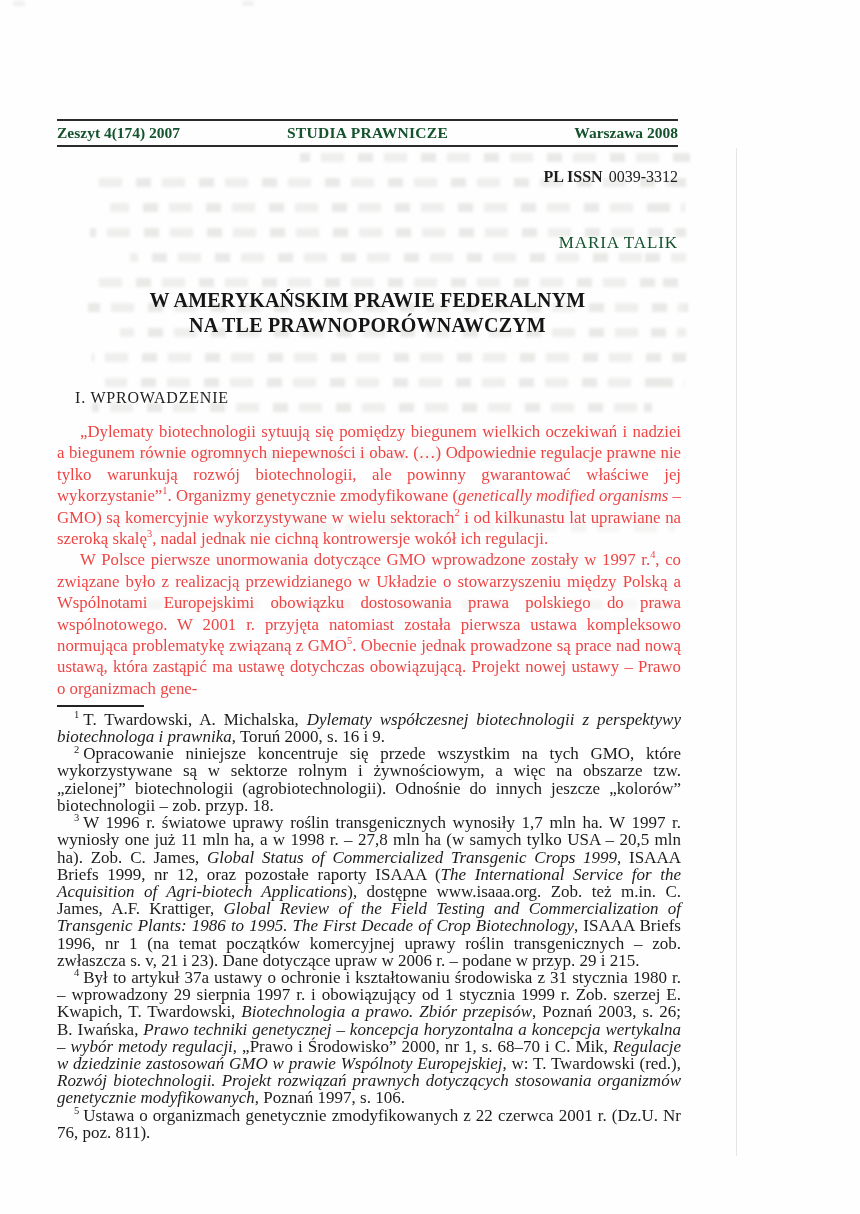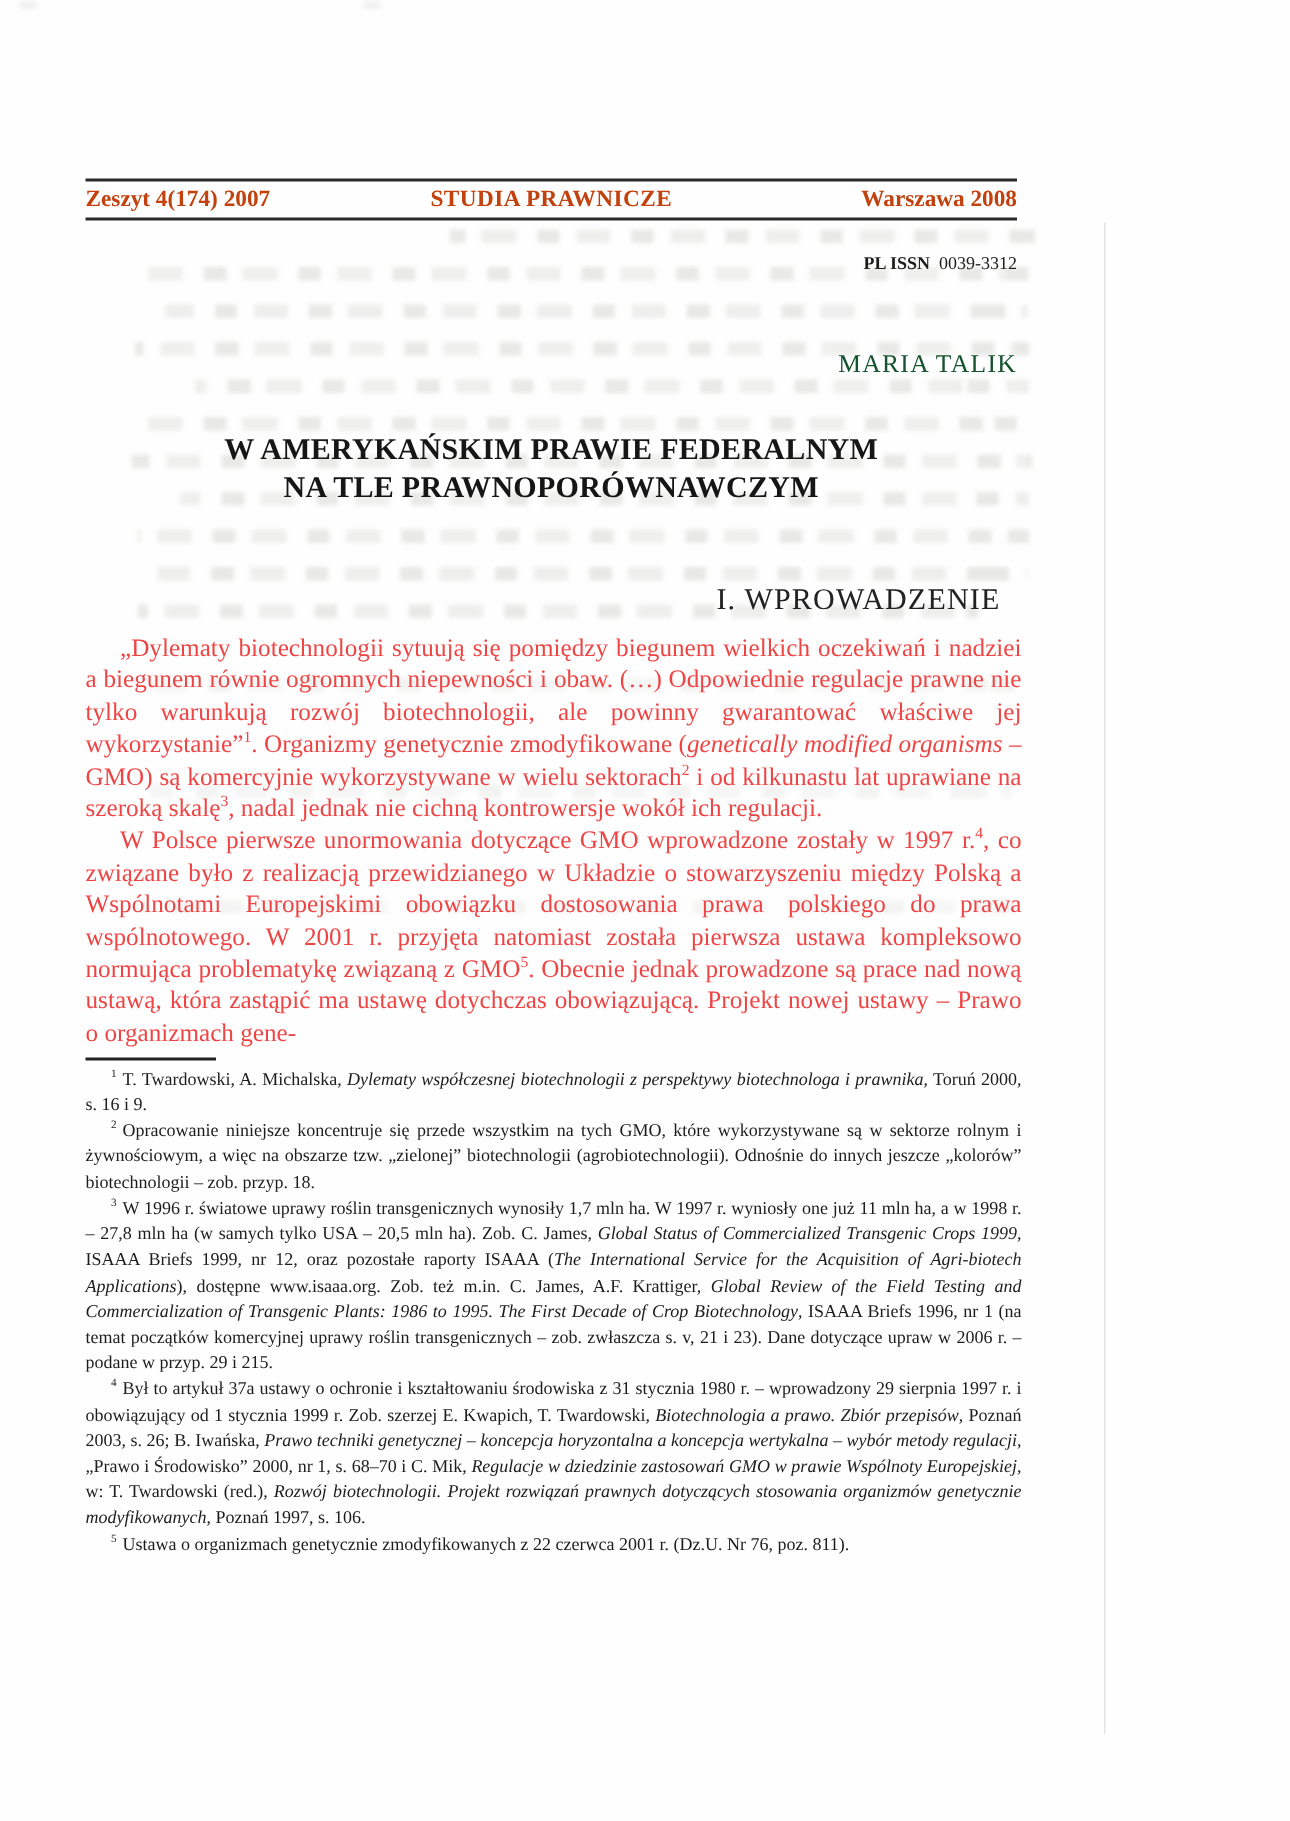--- a/index.html
+++ b/index.html
@@ -15,62 +15,62 @@
     position:absolute; top:99px; left:57px; width:621px;
     text-align:center; white-space:nowrap;
     font-size:14.5px; letter-spacing:3.6px; color:#242424;
   }
   .rule{ position:absolute; left:57px; width:621px; background:#2b2b2b; }
   .rule-1{ top:119px; height:2px; }
   .rule-2{ top:145px; height:2px; }
   .mast-row{
     position:absolute; top:124px; left:57px; width:621px;
     display:grid; grid-template-columns:1fr auto 1fr; align-items:baseline;
-    font-weight:bold; font-size:15.5px; color:#c2410c;
+    font-weight:bold; font-size:15.5px; color:#14532d;
   }
   .mast-row .issue{ justify-self:start; }
   .mast-row .jtitle{ justify-self:center; letter-spacing:.3px; }
   .mast-row .place{ justify-self:end; }
   .issn-line{
     position:absolute; top:168px; left:57px; width:621px;
-    text-align:right; font-size:12px; color:#1d1d1d;
+    text-align:right; font-size:16px; color:#1d1d1d;
   }
   .issn-line b{ margin-right:6px; }
 
   
   .author{
     position:absolute; top:233px; left:57px; width:621px;
     text-align:right; font-size:17px; letter-spacing:.9px; color:#14532d;
   }
   .title{
     position:absolute; top:288px; left:57px; width:621px;
     text-align:center; font-weight:bold; font-size:20px;
     line-height:24.5px; letter-spacing:.2px; color:#161616;
   }
   .section-heading{
-    position:absolute; top:389px; left:46px; width:621px;
-    text-align:right; font-size:20px; letter-spacing:.8px; color:#222;
+    position:absolute; top:389px; left:75px; width:621px;
+    text-align:left; font-size:16px; letter-spacing:.8px; color:#222;
   }
 
   
   .column{
     position:absolute; top:421px; left:57px; width:624px;
   }
   .body-par{
     margin:0; text-indent:23px; text-align:justify;
     font-size:16.8px; line-height:21.4px; color:#ef4444;
   }
   sup{ font-size:62%; line-height:0; }
   .fn-rule{
     width:87px; height:1.6px; background:#222;
     margin:6px 0 4px 0;
   }
   .fn{
     margin:0; text-indent:17px; text-align:justify;
-    font-size:12px; line-height:17.2px; color:#1c1c1c;font-family:Liberation Serif, serif;
+    font-size:17px; line-height:17.2px; color:#1c1c1c;font-family:Liberation Serif, serif;
   }
   .fn-num{ padding-right:4px; }
 
   
   .ghost{
     position:absolute; height:9px; pointer-events:none;
     filter:blur(1.4px);
     background:repeating-linear-gradient(90deg,
       rgba(128,128,120,.17) 0px, rgba(128,128,120,.17) 15px,
       rgba(128,128,120,0) 15px, rgba(128,128,120,0) 26px,

